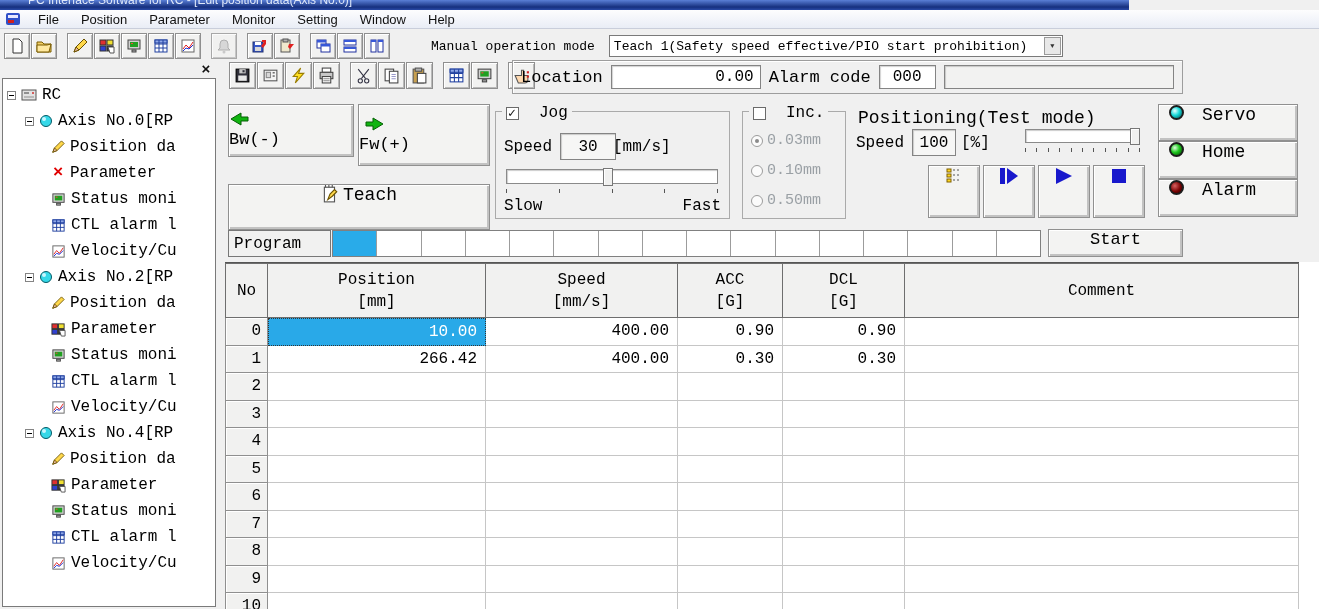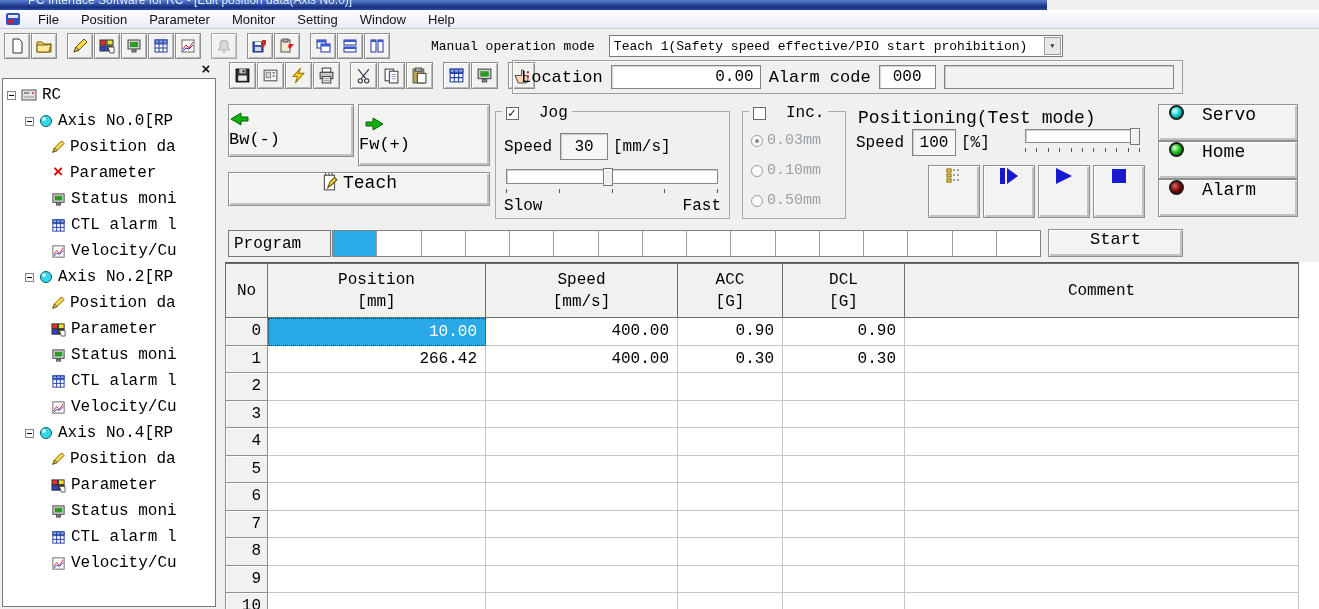--- a/index.html
+++ b/index.html
@@ -3,21 +3,21 @@
 <meta charset="utf-8">
 <style>
   * { box-sizing:border-box; margin:0; padding:0; }
   html,body { width:1319px; height:609px; overflow:hidden; }
   body { font-family:"Liberation Mono", monospace; background:#f0f0f0; }
   #app { position:relative; width:1319px; height:609px; background:#f0f0f0; overflow:hidden; }
   .abs { position:absolute; }
   svg { display:block; }
 
   
-  #titlebar { left:0; top:0; width:1047px; height:10px; background:linear-gradient(#5a7fd6,#16307e 70%,#2a4aa6); overflow:hidden; }
+  #titlebar { left:0; top:0; width:1129px; height:10px; background:linear-gradient(#5a7fd6,#16307e 70%,#2a4aa6); overflow:hidden; }
   #titlebar .ttext { position:absolute; left:28px; top:-7px; font:12px "Liberation Sans",sans-serif; color:#dfe8fa; white-space:nowrap; }
   .winblob { position:absolute; top:2px; width:24px; height:8px; background:#c9d6f0; border-radius:2px; opacity:.8; }
   #menubar { left:0; top:10px; width:1319px; height:19px; background:linear-gradient(#fdfdfe,#e9edf6); border-bottom:1px solid #c9cedb; display:flex; align-items:center; font:13px "Liberation Sans",sans-serif; color:#111; }
   #menubar .appico { margin:0 6px 0 5px; }
   .mi { padding:0 11px; height:19px; display:flex; align-items:center; }
 
   #toolbar1 { left:0; top:30px; width:1319px; height:32px; display:flex; align-items:center; padding-left:4px; }
   .tbtn { width:26px; height:26px; flex:none; display:flex; align-items:center; justify-content:center; background:#f2f2f1; border:1px solid #8f8f8f; box-shadow:inset 1px 1px 0 #fff, inset -1px -1px 0 #b9b9b9; margin-right:1px; }
   .tbtn.dis { opacity:.75; }
   .tsp { width:9px; flex:none; }
@@ -471,36 +471,36 @@
         <path d="M12 1L2 7l10 6V9h7V5h-7z" fill="#10b410" stroke="#056005"></path>
       </svg>
     <span style="font-size:17px">Bw(-)</span>
   </div>
   <div class="abs bigbtn" style="left:358px; top:104px; width:132px; height:62px; flex-direction:column; gap:4px">
     <svg width="26" height="14" viewBox="0 0 26 14">
         <path d="M14 1l10 6-10 6V9H7V5h7z" fill="#10b410" stroke="#056005"></path>
       </svg>
     <span style="font-size:17px">Fw(+)</span>
   </div>
-  <div class="abs bigbtn" style="left:228px; top:172px; width:262px; height:34px; gap:4px">
+  <div class="abs bigbtn" style="left:228px; top:184px; width:262px; height:46px; gap:4px">
     <svg width="18" height="18" viewBox="0 0 16 16">
         <rect x="3" y="2" width="9" height="13" fill="#fff" stroke="#555"></rect>
         <path d="M4 2V0M7 2V0M10 2V0" stroke="#555"></path>
         <path d="M6 13l2-5 4-4 2 2-4 4-4 3z" fill="#ffd84a" stroke="#6b5300"></path>
       </svg>
     <span style="font-size:18px">Teach</span>
   </div>
 
   <div class="abs groupbox" style="left:495px; top:111px; width:235px; height:108px">
     <div class="legend">
       <span class="cb checked"></span>
       <span>Jog</span>
     </div>
     <span class="abs" style="left:8px; top:26px; font-size:16px">Speed</span>
-    <span class="abs fld" style="left:64px; top:21px; width:48px; height:27px; justify-content:center; background:#f6f6f5">30</span>
+    <span class="abs fld" style="left:64px; top:21px; width:56px; height:27px; justify-content:center; background:#f6f6f5">30</span>
     <span class="abs" style="left:117px; top:26px; font-size:16px">[mm/s]</span>
     <div class="abs slidertrack" style="left:10px; top:57px; width:212px; height:15px">
       <span class="thumb" style="left:96px"></span>
     </div>
     <div class="abs ticks" style="left:10px; top:77px; width:212px">
         <i></i>
         <i></i>
         <i></i>
         <i></i>
         <i></i>

